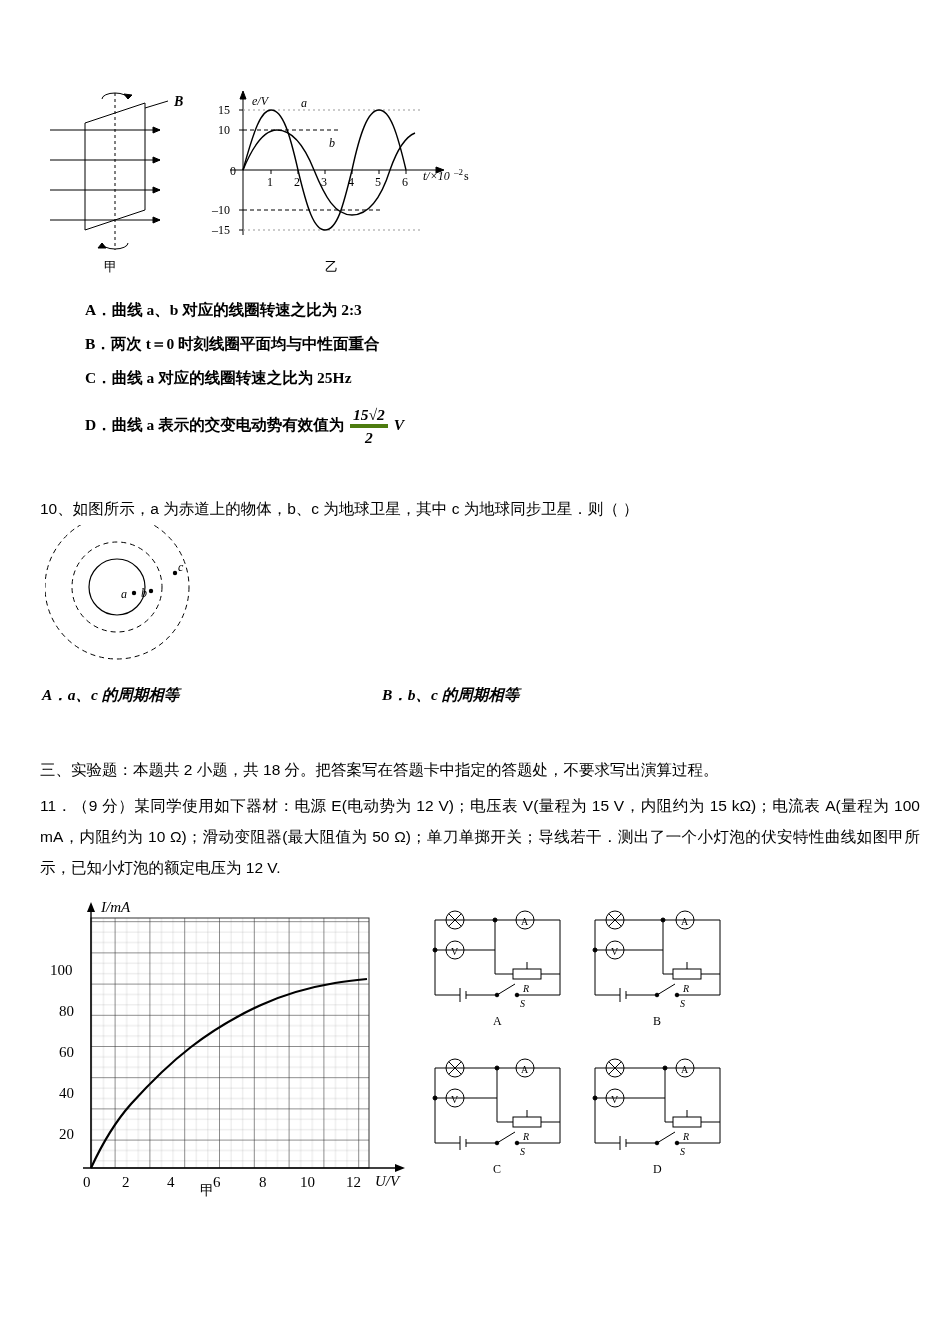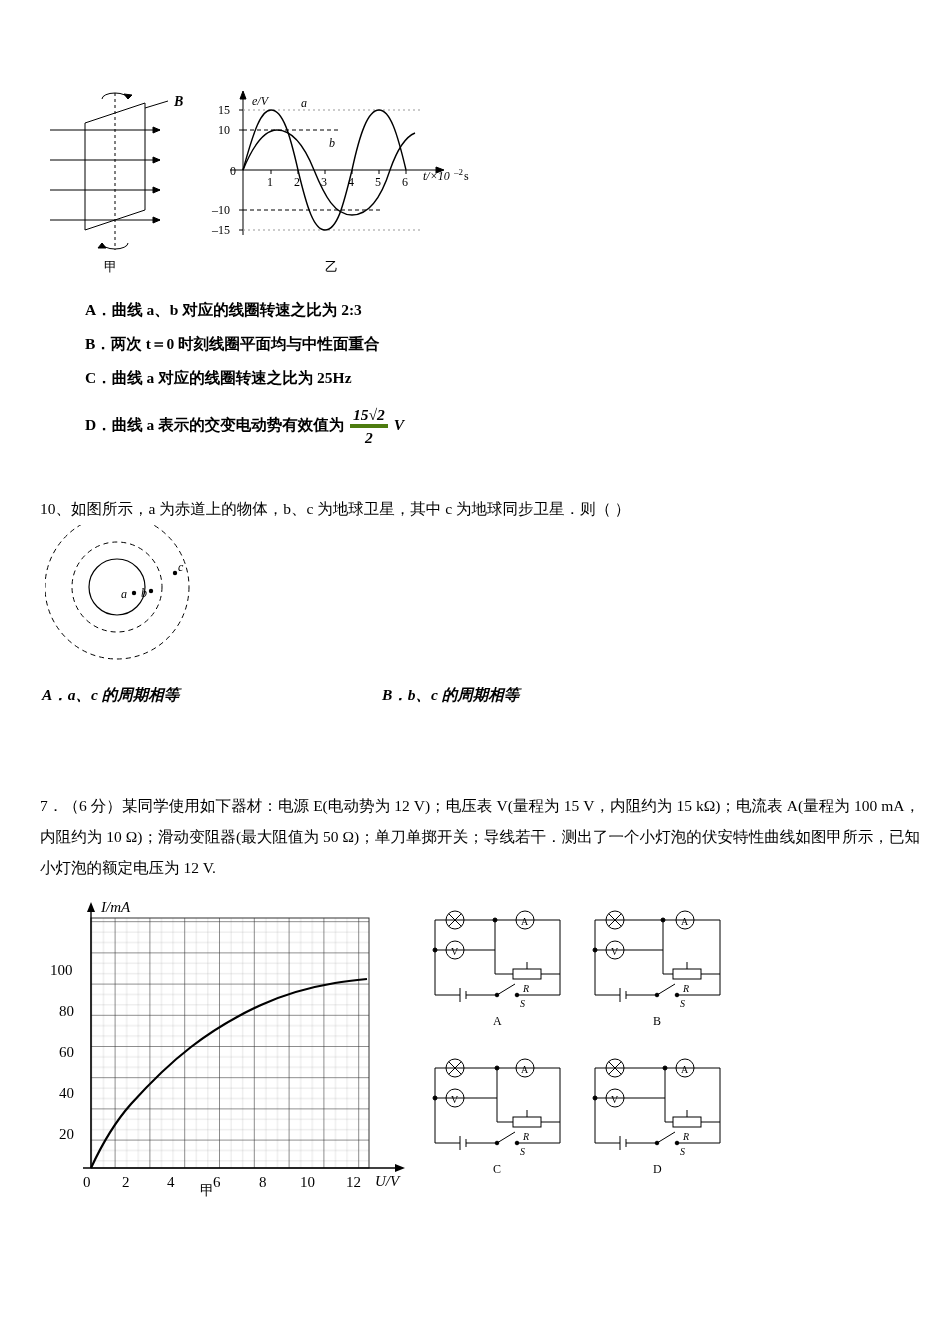--- a/index.html
+++ b/index.html
@@ -17,21 +17,21 @@
   }
   .page {
     position: absolute;
     left: 0; top: 0;
     width: 950px;
     height: 1344px;
   }
 
   
   .q-text {
-    font-family: Liberation Serif, serif;
+    font-family: Liberation Sans, sans-serif;
     font-size: 15.5px;
     line-height: 1.9;
     color: #000;
   }
 
   
   #fig-generator {
     position: absolute;
     left: 40px;
     top: 75px;
@@ -259,22 +259,23 @@
     <div class="row">
       <div class="cell">
         <span>A．</span><span>a、c 的周期相等</span>
       </div>
       <div class="cell">
         <span>B．</span><span>b、c 的周期相等</span>
       </div>
     </div>
   </div>
 
-
-  <div id="q11" class="q-text">7．（6 分）某同学使用如下器材：电源 E(电动势为 12 V)；电压表 V(量程为 15 V，内阻约为 15 kΩ)；电流表 A(量程为 100 mA，内阻约为 10 Ω)；滑动变阻器(最大阻值为 50 Ω)；单刀单掷开关；导线若干．测出了一个小灯泡的伏安特性曲线如图甲所示，已知小灯泡的额定电压为 12 V.</div>
+  <div id="section-3" class="q-text">三、实验题：本题共 2 小题，共 18 分。把答案写在答题卡中指定的答题处，不要求写出演算过程。</div>
+
+  <div id="q11" class="q-text">11．（9 分）某同学使用如下器材：电源 E(电动势为 12 V)；电压表 V(量程为 15 V，内阻约为 15 kΩ)；电流表 A(量程为 100 mA，内阻约为 10 Ω)；滑动变阻器(最大阻值为 50 Ω)；单刀单掷开关；导线若干．测出了一个小灯泡的伏安特性曲线如图甲所示，已知小灯泡的额定电压为 12 V.</div>
 
   <div id="fig-iv">
     <svg width="380" height="305" viewBox="0 0 380 305" xmlns="http://www.w3.org/2000/svg">
       <defs>
         <pattern id="smallGrid" width="11.6" height="10.4" patternUnits="userSpaceOnUse">
           <path d="M 11.6 0 L 0 0 0 10.4" fill="none" stroke="#9a9a9a" stroke-width="0.5"></path>
         </pattern>
         <pattern id="bigGrid" width="34.8" height="31.2" patternUnits="userSpaceOnUse">
           <rect width="34.8" height="31.2" fill="url(#smallGrid)"></rect>
           <path d="M 34.8 0 L 0 0 0 31.2" fill="none" stroke="#333" stroke-width="1"></path>

